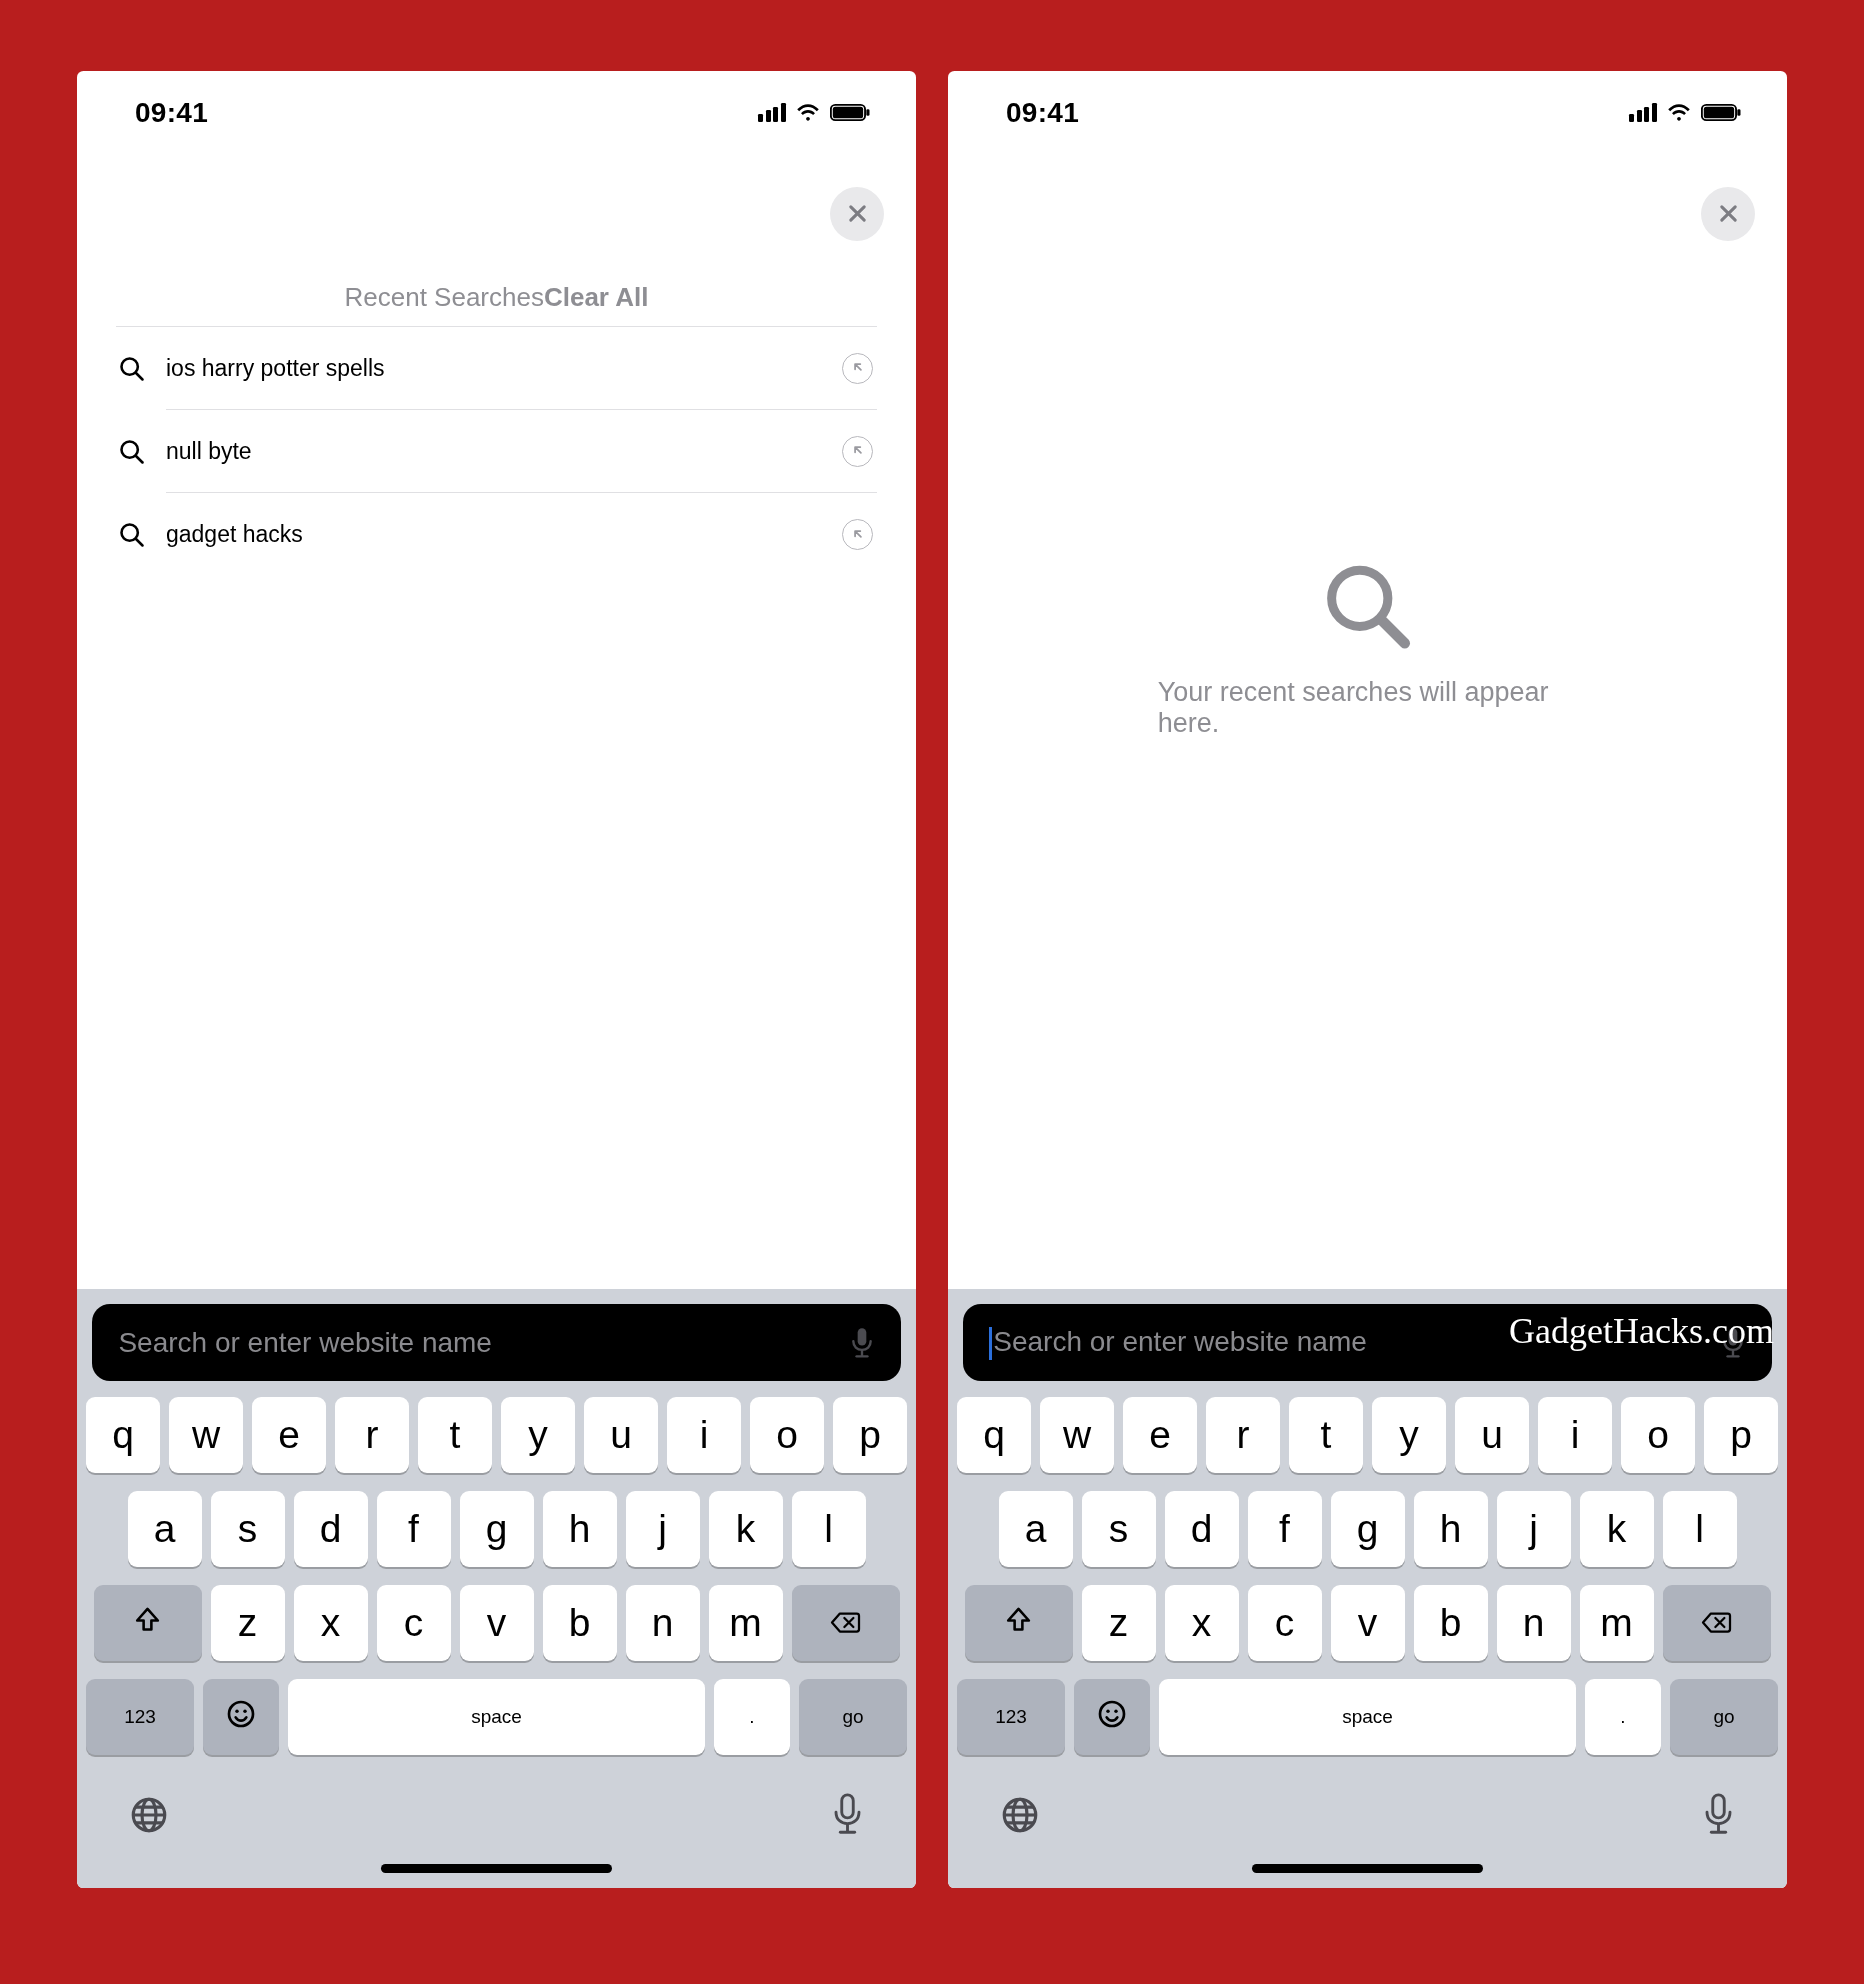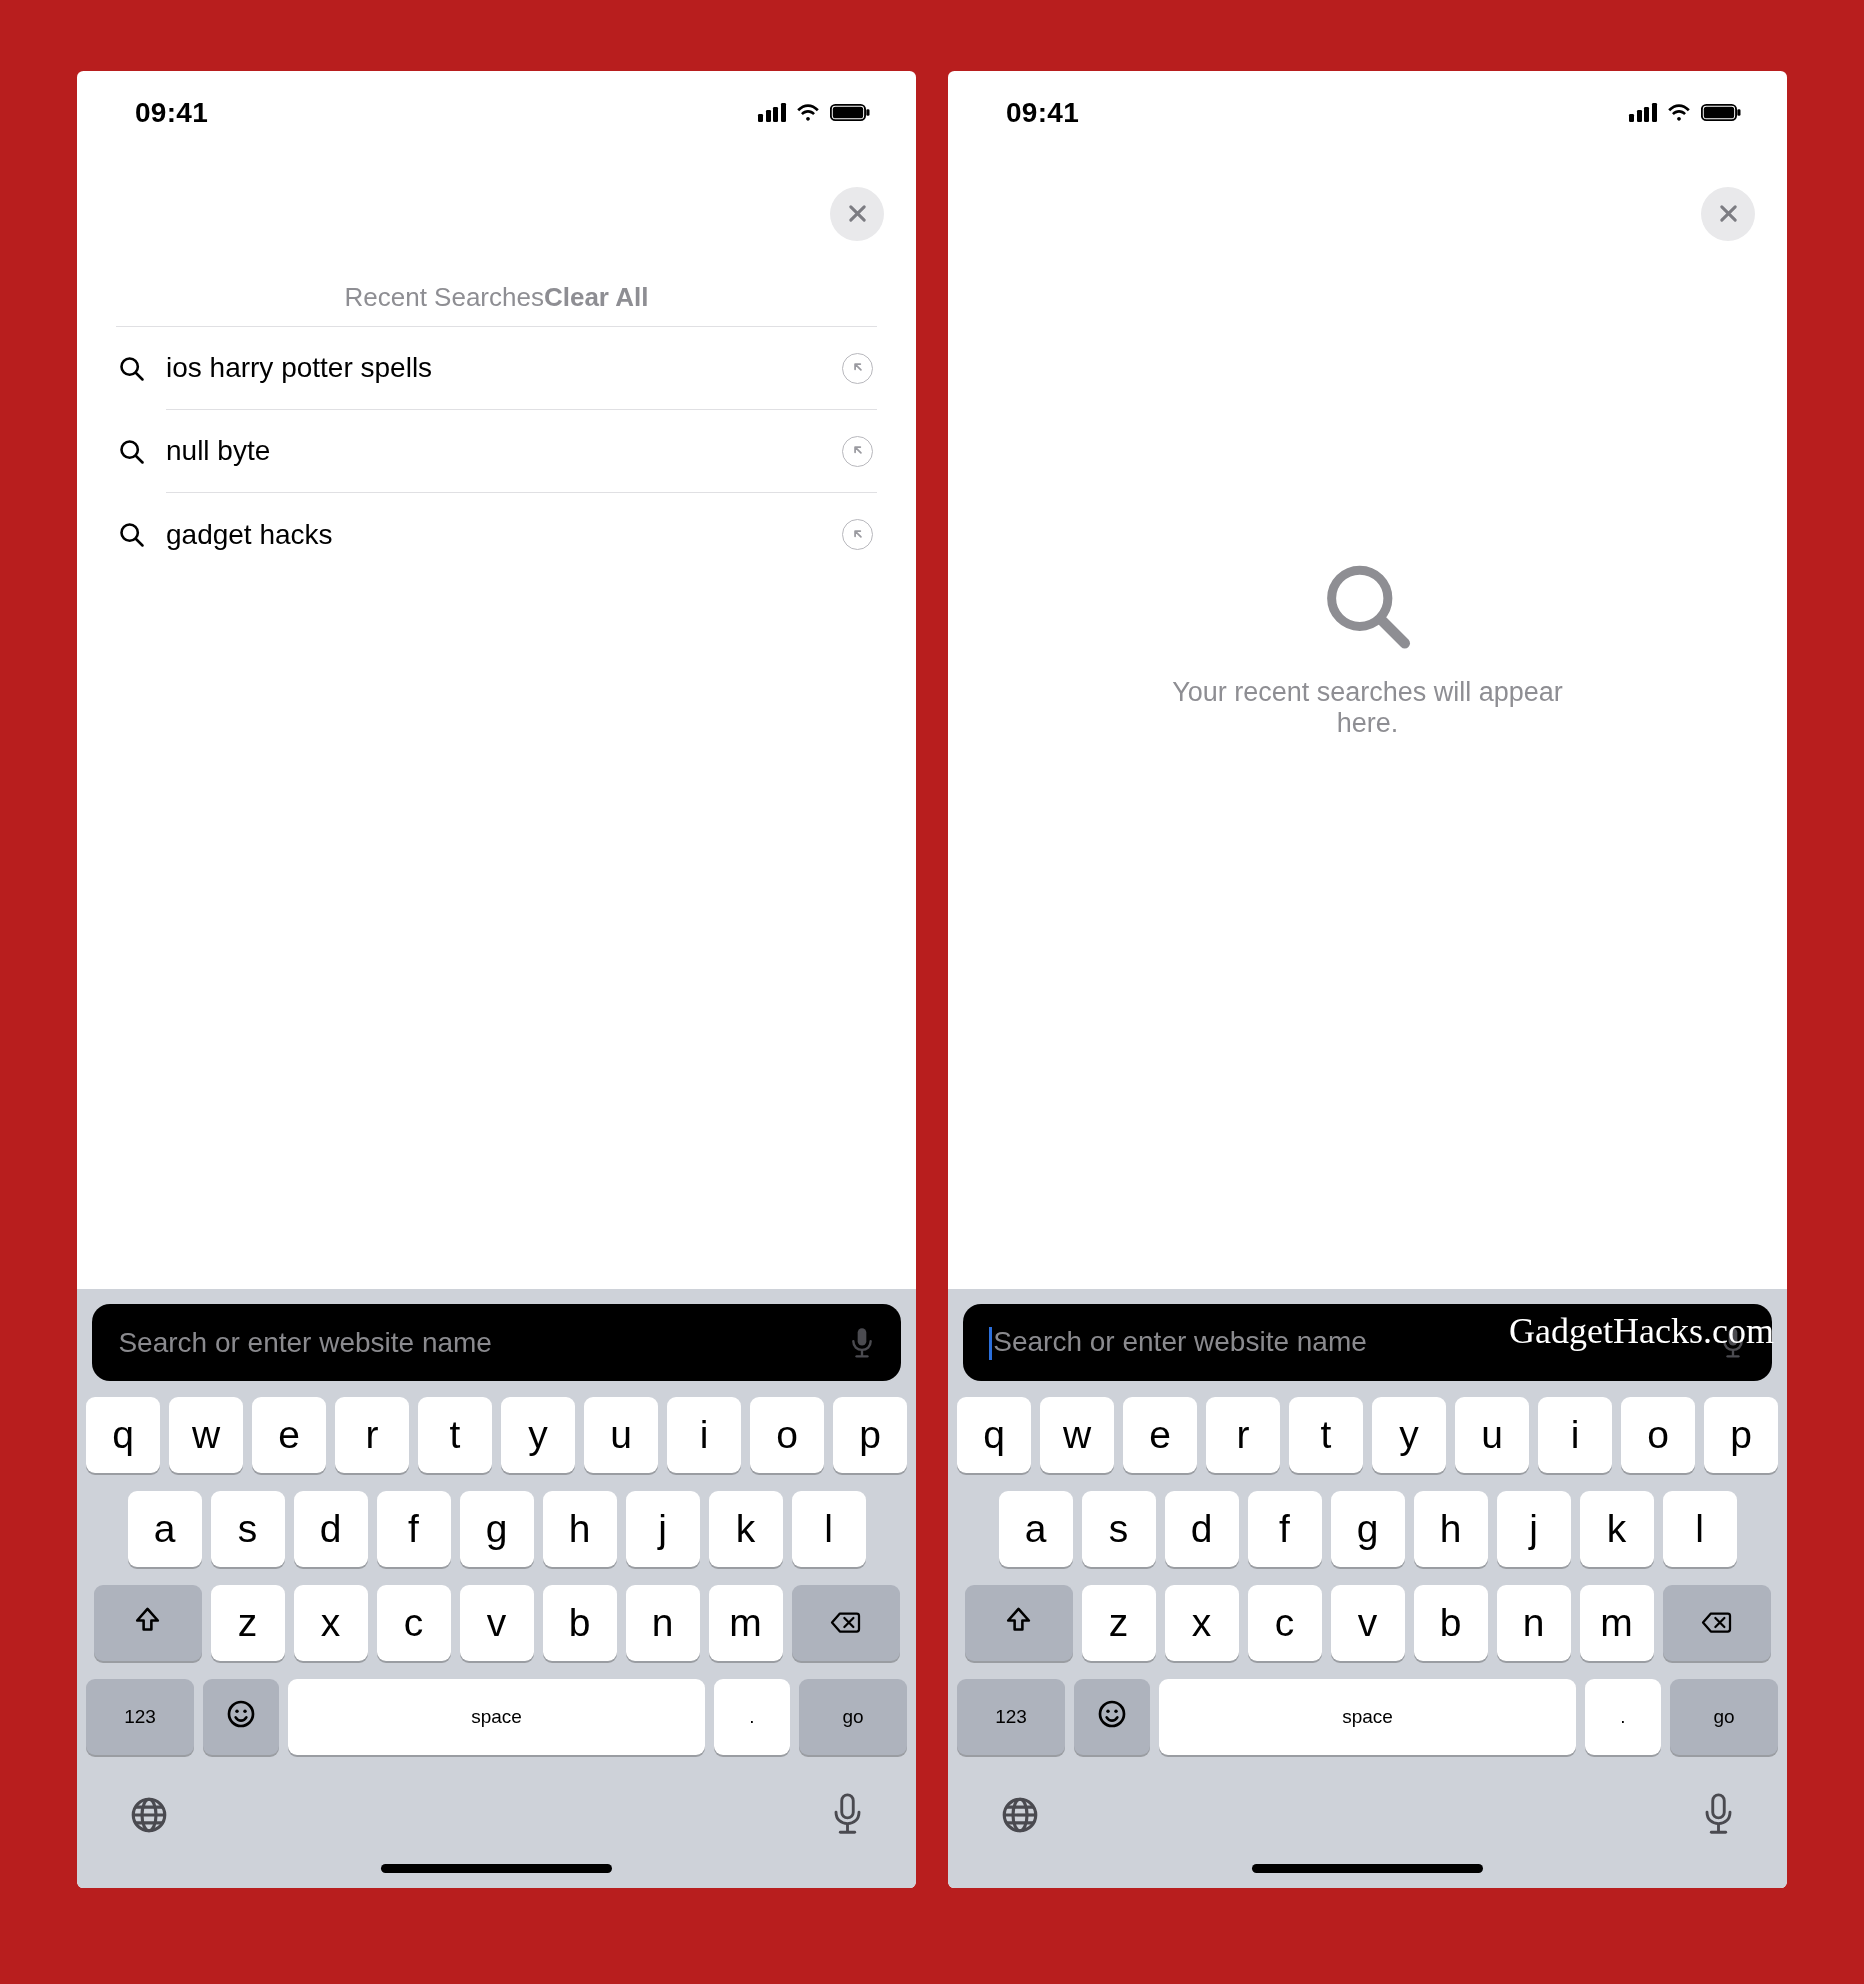--- a/index.html
+++ b/index.html
@@ -90,21 +90,21 @@
     height: 83px;
     gap: 19px;
     cursor: pointer;
   }
   .search-row .mag {
     width: 31px; height: 31px; flex: 0 0 31px;
     display:flex; align-items:center; justify-content:center;
   }
   .search-row .label {
     flex: 1 1 auto;
-    font-size: 28px;
+    font-size: 23px;
     color: #000;
   }
   .row-wrap {
     flex: 1 1 auto;
     display: flex;
     align-items: center;
     height: 100%;
     border-bottom: 1.3px solid #e0e0e3;
     gap: 13px;
     padding-right: 3.9px;
@@ -117,21 +117,20 @@
     display:flex; align-items:center; justify-content:center;
     cursor: pointer;
   }
   .fill-btn svg { width: 14px; height: 14px; }
   
   .empty-state {
     position: absolute;
     top: 50%;
     left: 50%;
     transform: translate(-50%, -90%);
-    text-align: center;
     color: #8e8e93;
   }
   .empty-state .big-mag { margin: 0 auto 26px auto; width: 90px; height: 90px; }
   .empty-state .msg { font-size: 27px; }
   
   .kbd-area {
     background: #ced2d9;
     padding-top: 15.4px;
   }
   .url-bar {

